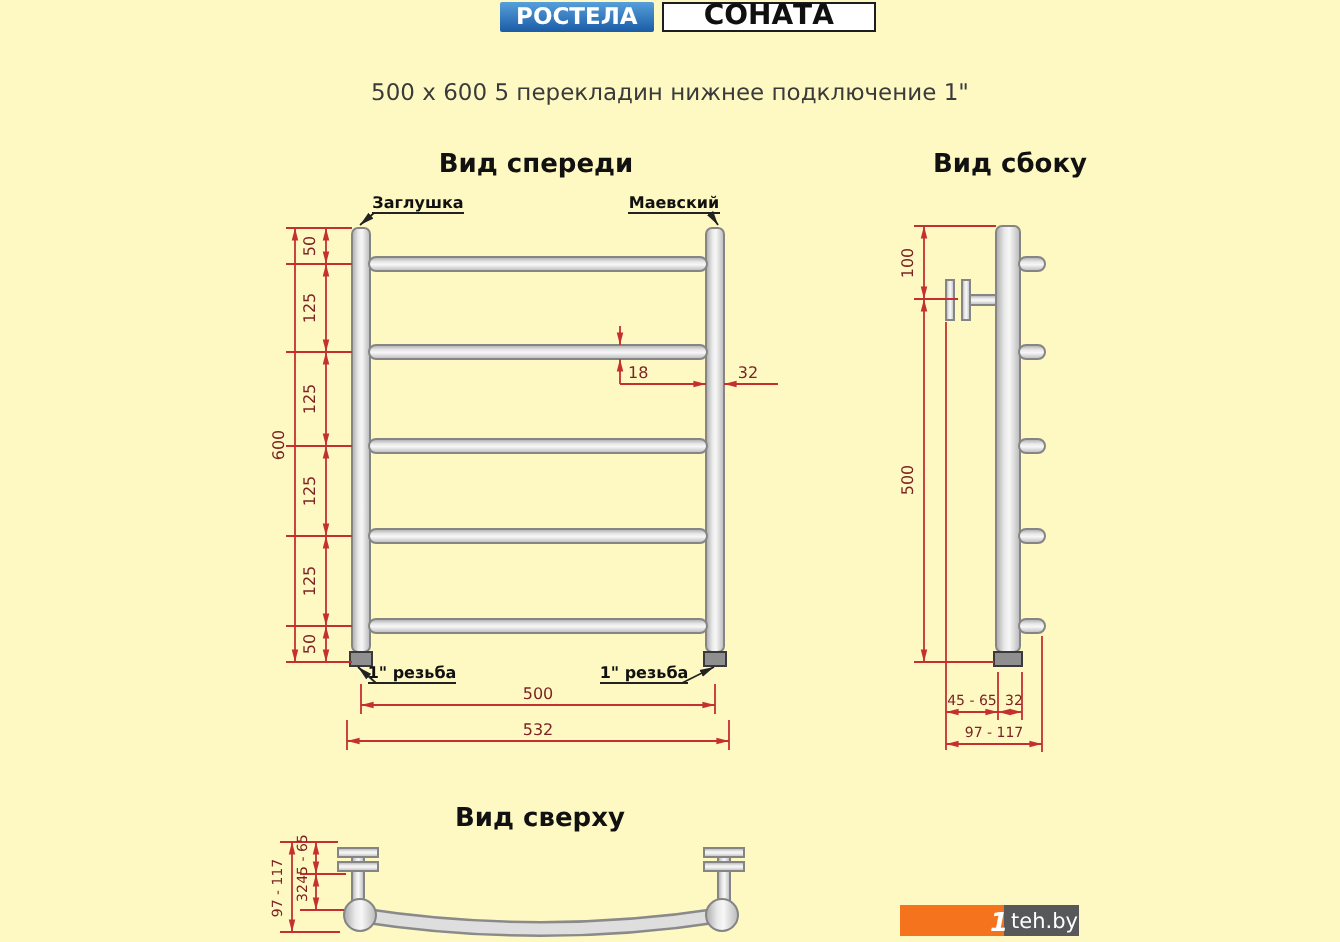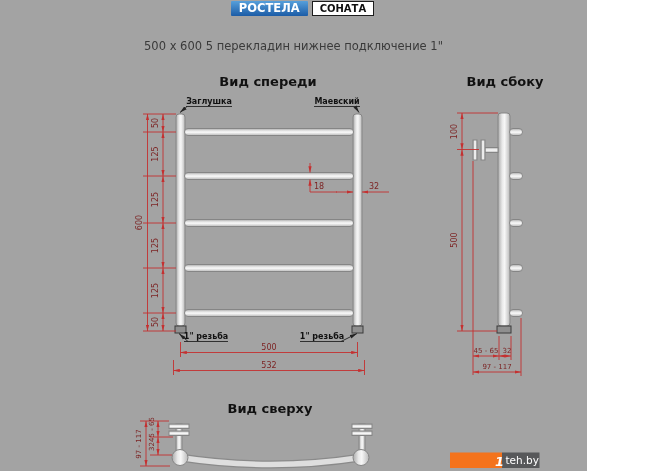--- a/index.html
+++ b/index.html
@@ -1,24 +1,24 @@
 <!DOCTYPE html>
 <html><head>
 <meta charset="utf-8">
 <style>
   html,body{margin:0;padding:0;background:#fff;}
-  .stage{position:relative;width:587px;height:471px;background:#a3a3a3;overflow:hidden;
+  .stage{position:relative;width:670px;height:471px;background:#fef9c3;overflow:hidden;
          font-family:"DejaVu Sans",sans-serif;}
   
   .brand-row{position:absolute;top:1px;left:0;right:0;display:flex;justify-content:center;
              transform:translateX(9px);align-items:stretch;gap:4px;}
   .brand-badge{background:linear-gradient(#569fdb,#1b5ca6);color:#fff;font-weight:bold;
                font-size:11.5px;padding:1px 8px;line-height:13px;border-radius:1px;}
-  .model-badge{background:#fff;color:#101010;font-weight:bold;font-size:10px;
-               padding:1px 7px;line-height:11px;border:1.4px solid #1d1d1d;}
+  .model-badge{background:#fff;color:#101010;font-weight:bold;font-size:14px;
+               padding:1px 20px;line-height:11px;border:1.4px solid #1d1d1d;}
   .subtitle{position:absolute;top:39px;left:0;width:100%;text-align:center;
             font-size:11.5px;color:#3a3a3a;}
   svg{position:absolute;left:0;top:0;}
   
   .metal{fill:url(#mh);stroke:#858585;stroke-width:1;}
   .metalv{fill:url(#mv);stroke:#858585;stroke-width:1;}
   .foot{fill:#8f8f8f;stroke:#3a3a3a;stroke-width:1;}
   .rl{stroke:#c43030;stroke-width:0.9;fill:none;}
   .bl{stroke:#222;stroke-width:0.9;fill:none;}
   text{font-family:"DejaVu Sans",sans-serif;}

